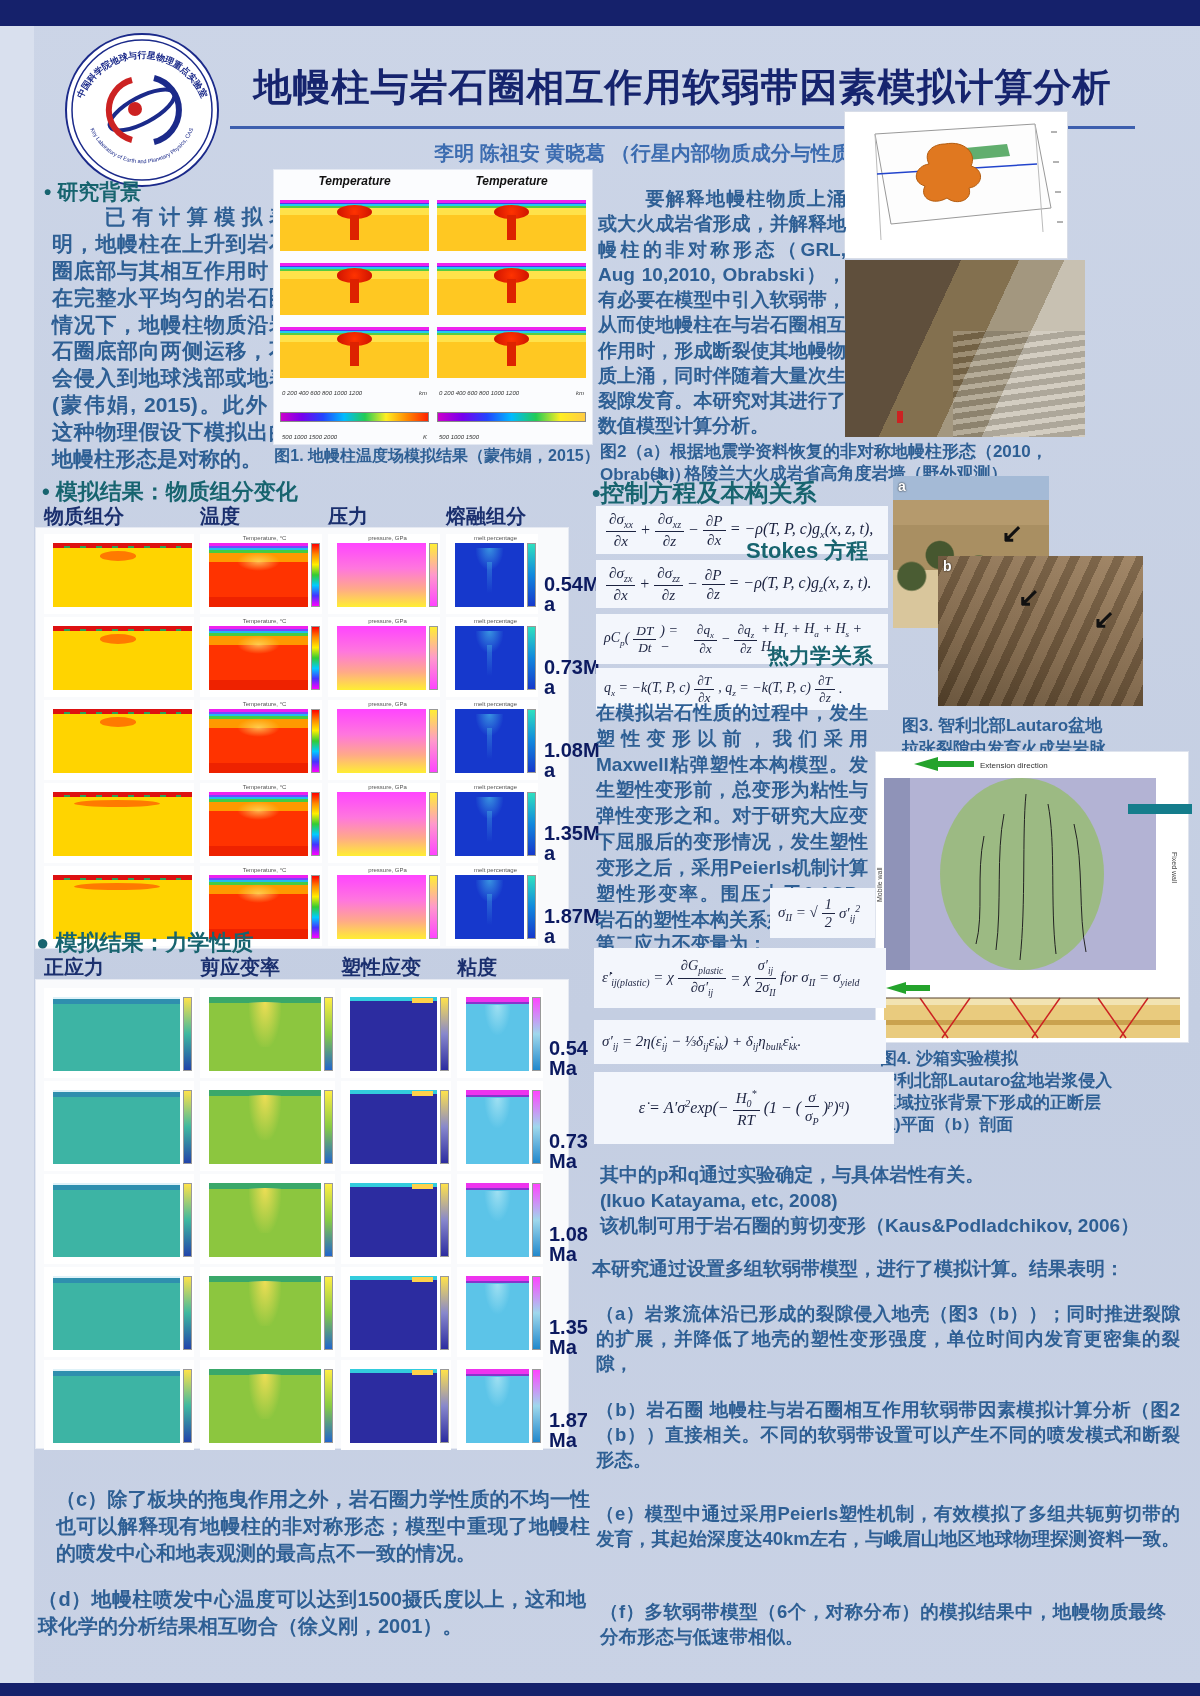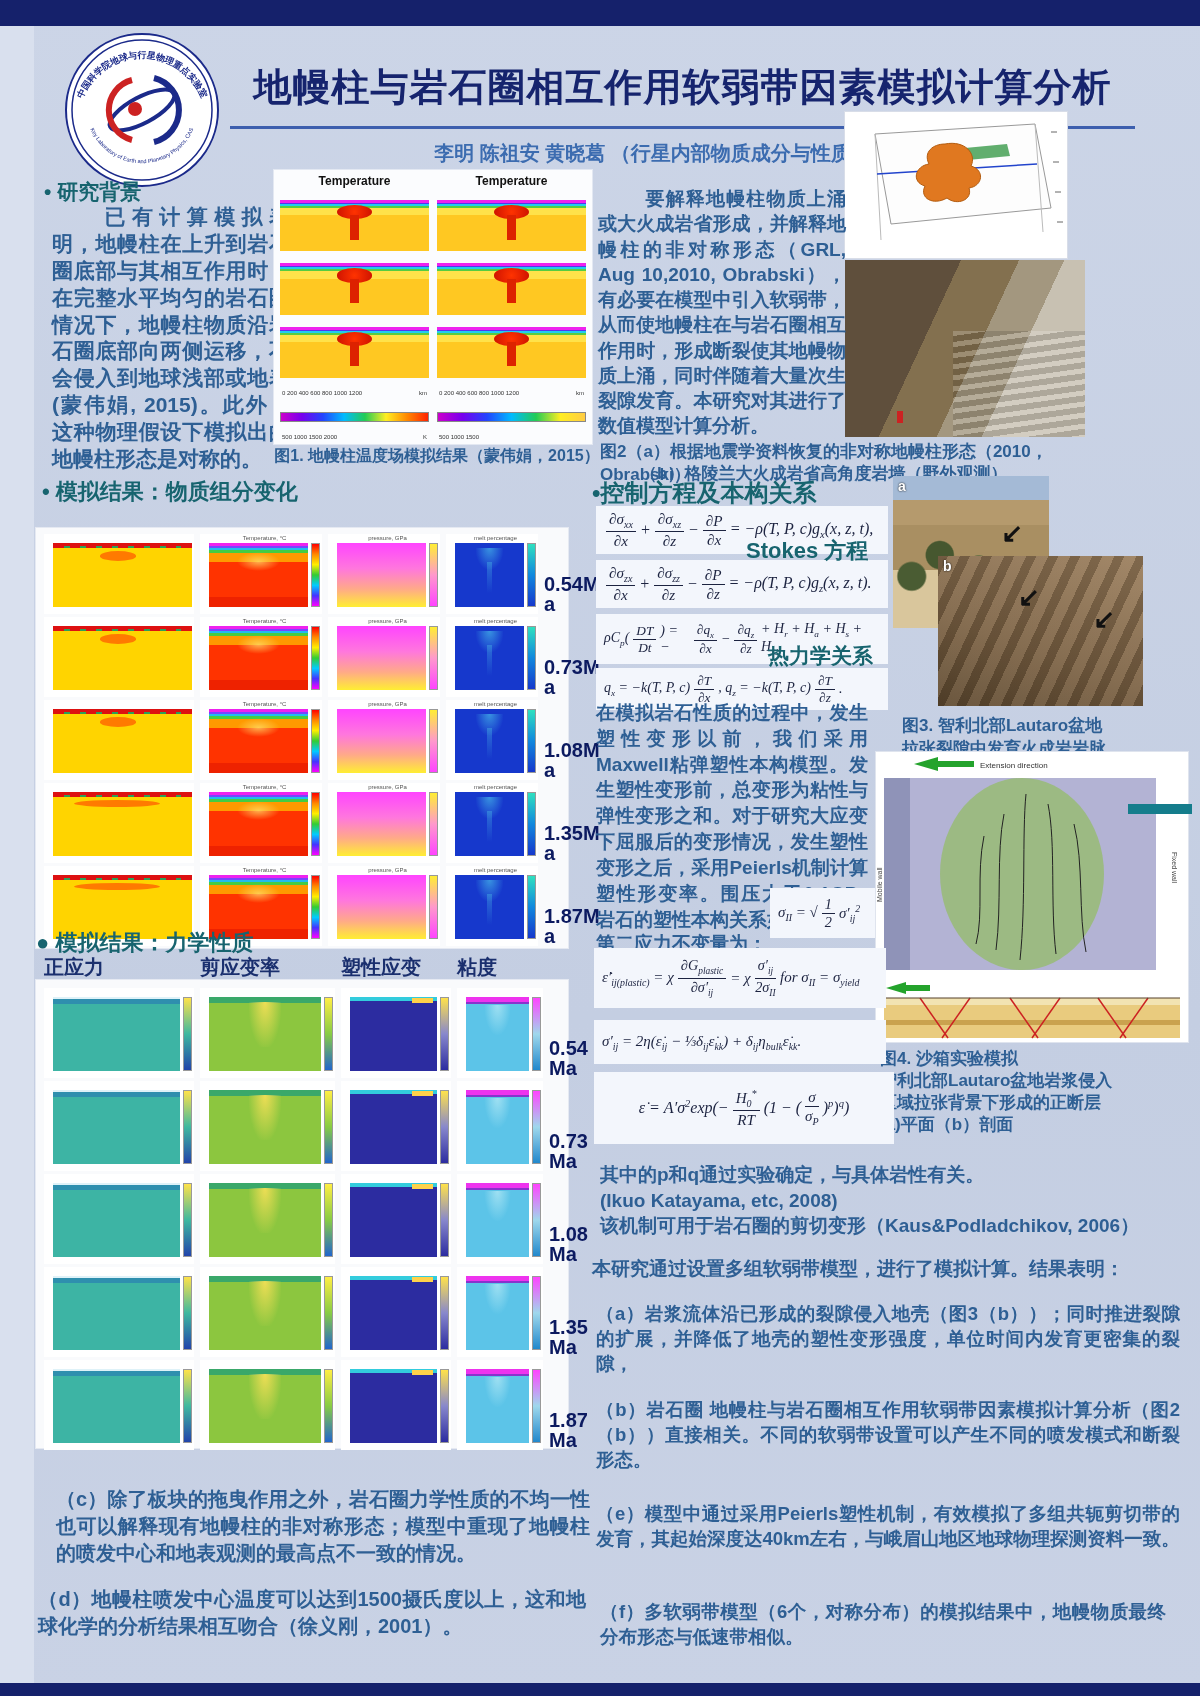--- a/index.html
+++ b/index.html
@@ -27,21 +27,21 @@
   .cap{position:absolute;color:#2e5f94;font-weight:bold;}
   .time-label{color:#0c1a60;font-weight:bold;font-size:20px;}
 
   
   #bg-heading{left:44px;top:178px;font-size:21px;}
   #bg-body{left:52px;top:204px;width:238px;font-size:21px;line-height:1.28;}
 
   
   #fig1-panel{position:absolute;left:274px;top:170px;width:318px;height:274px;background:#fbfcfe;
     box-shadow:0 0 0 1px #e3e8f2;display:flex;gap:8px;padding:4px 6px;box-sizing:border-box;}
-  .fig1col{flex:1;display:flex;flex-direction:column;gap:12px;}
+  .fig1col{flex:1;display:flex;flex-direction:column;gap:12px;font-style:italic;}
   .f1title{font-size:12px;font-weight:bold;color:#111;text-align:center;}
   .f1plot{height:56px;position:relative;overflow:hidden;
     background:linear-gradient(180deg,#ee22ee 0 5%,#5533ee 5% 8%,#22ccee 8% 11%,#55cc44 11% 16%,#ffe24a 16% 30%,#ffc822 30%);}
   .f1plot::before{content:"";position:absolute;left:38%;top:10%;width:24%;height:28%;
     background:radial-gradient(circle,#ff3300,#cc1100);border-radius:50%;}
   .f1plot::after{content:"";position:absolute;left:47%;top:30%;width:6%;height:48%;background:#dd2200;}
   .f1ticks{font-size:6px;color:#333;display:flex;justify-content:space-between;padding:0 2px;}
   .f1cbar{height:9px;margin-top:4px;border:1px solid #888;
     background:linear-gradient(90deg,#cc00cc,#7700ee,#2244ff,#00bbff,#22cc55,#ffee22,#ff8800,#ff2200);}
   .f1cbar.rightbar{background:linear-gradient(90deg,#cc00cc,#7700ee,#2244ff,#00bbff,#22cc55,#ffee22,#ffcc44);}
@@ -254,20 +254,27 @@
   <div id="fig2b"></div>
   <div class="para indent" id="intro-right">要解释地幔柱物质上涌或大火成岩省形成，并解释地幔柱的非对称形态（GRL, Aug 10,2010, Obrabski），有必要在模型中引入软弱带，从而使地幔柱在与岩石圈相互作用时，形成断裂使其地幔物质上涌，同时伴随着大量次生裂隙发育。本研究对其进行了数值模型计算分析。</div>
   <div class="cap" id="fig2-cap-a">图2（a）根据地震学资料恢复的非对称地幔柱形态（2010，Obrabski）</div>
   <div class="cap" id="fig2-cap-b">（b）格陵兰大火成岩省高角度岩墙（野外观测）</div>
 
   <div class="heading" id="comp-heading">
     <span class="bullet">•</span>
     <span>模拟结果：物质组分变化</span>
   </div>
   <div class="panel" id="comp-panel"></div>
+  <div class="headersrow" id="comp-headers">
+    <span>物质组分</span>
+    <span>温度</span>
+    <span>压力</span>
+    <span>熔融组分</span>
+    <span></span>
+  </div>
   <div class="gridwrap" id="comp-grid">
       <div class="cell">
         <div class="ptitle"></div>
         <div class="plot comp r1">
           <div class="pb"></div>
         </div>
       </div>
       <div class="cell">
         <div class="ptitle">Temperature, °C</div>
         <div class="plot temp r1">

